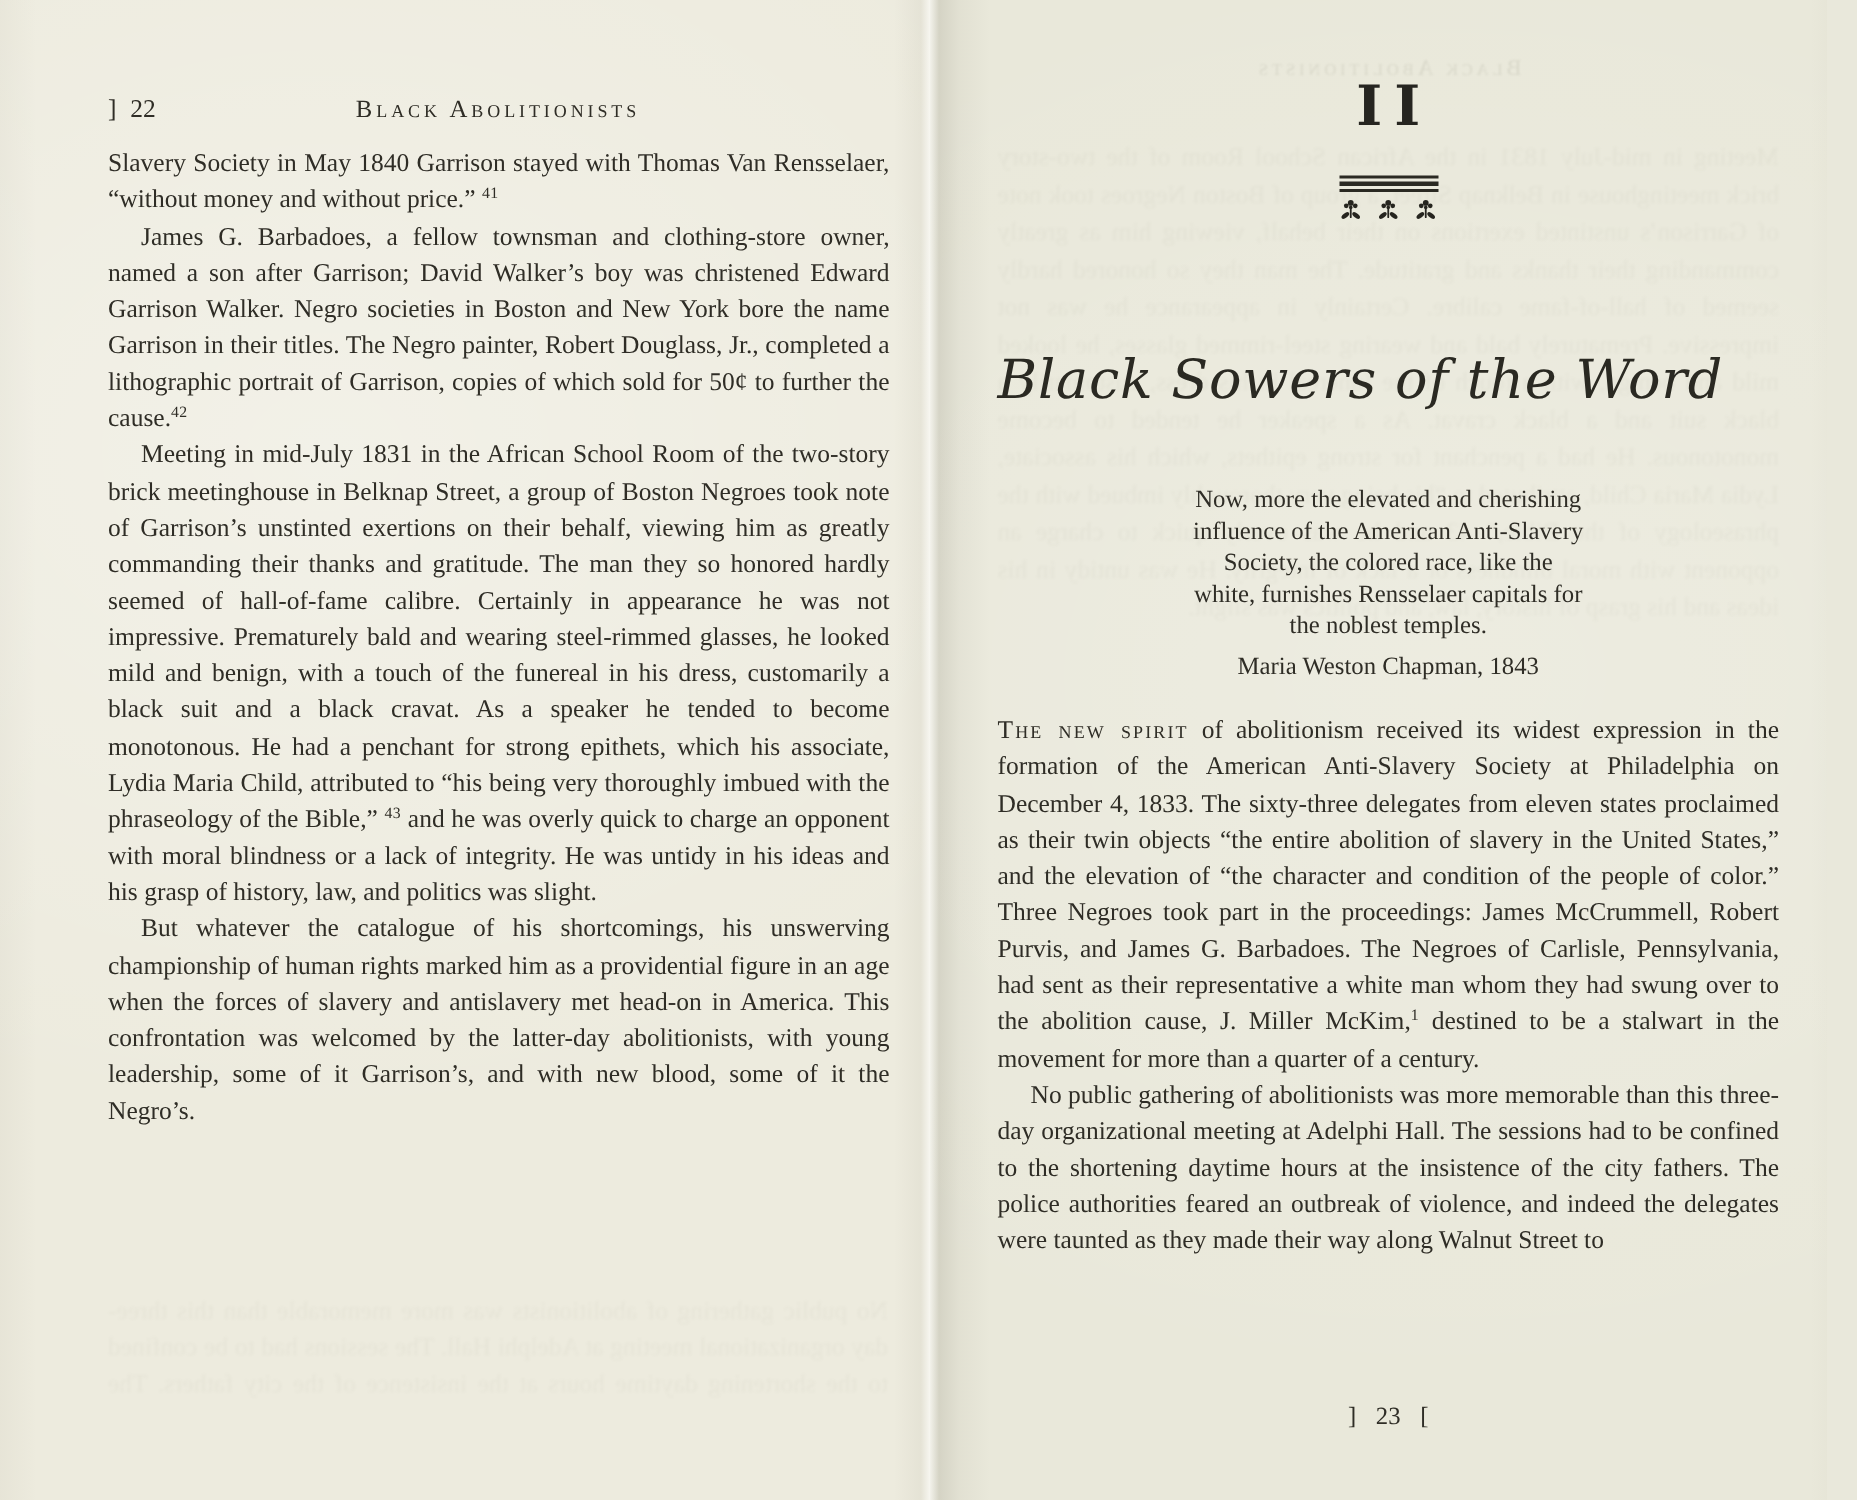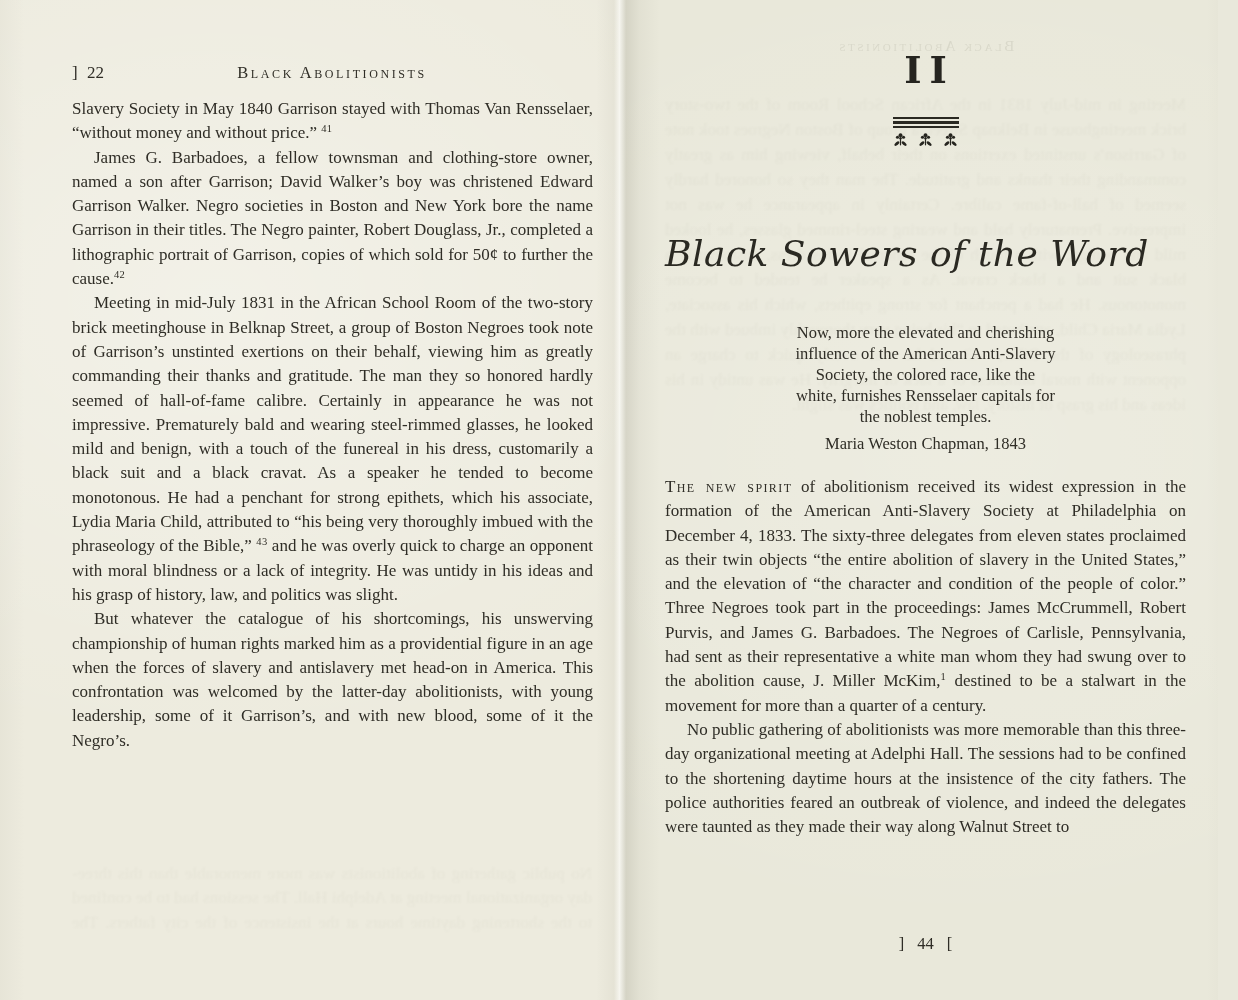--- a/index.html
+++ b/index.html
@@ -195,17 +195,17 @@
           <div>the noblest temples.</div>
         </div>
       <div class="epigraph-attr">Maria Weston Chapman, 1843</div>
     </div>
 
     <div class="body-text right-body" id="right-paras">
         <p class="para"><span class="smallcaps">The new spirit</span> of abolitionism received its widest expression in the formation of the American Anti-Slavery Society at Philadelphia on December 4, 1833. The sixty-three delegates from eleven states proclaimed as their twin objects “the entire abolition of slavery in the United States,” and the elevation of “the character and condition of the people of color.” Three Negroes took part in the proceedings: James McCrummell, Robert Purvis, and James G. Barbadoes. The Negroes of Carlisle, Pennsylvania, had sent as their representative a white man whom they had swung over to the abolition cause, J. Miller McKim,<sup>1</sup> destined to be a stalwart in the movement for more than a quarter of a century.</p>
         <p class="para indent">No public gathering of abolitionists was more memorable than this three-day organizational meeting at Adelphi Hall. The sessions had to be confined to the shortening daytime hours at the insistence of the city fathers. The police authorities feared an outbreak of violence, and indeed the delegates were taunted as they made their way along Walnut Street to</p>
       </div>
 
-    <div class="folio-bottom">] 44 [</div>
+    <div class="folio-bottom">] 23 [</div>
   </div>
 
   <div class="gutter-shadow"></div>
 </div>
 
 </body></html>

